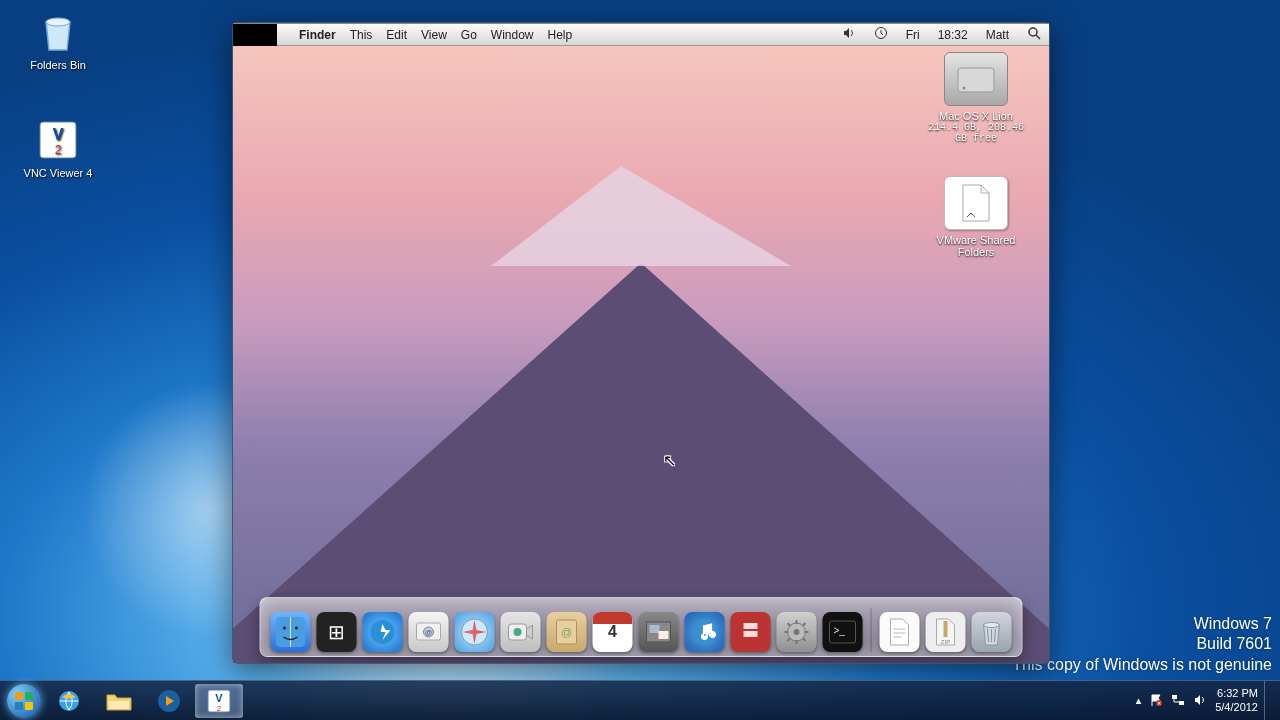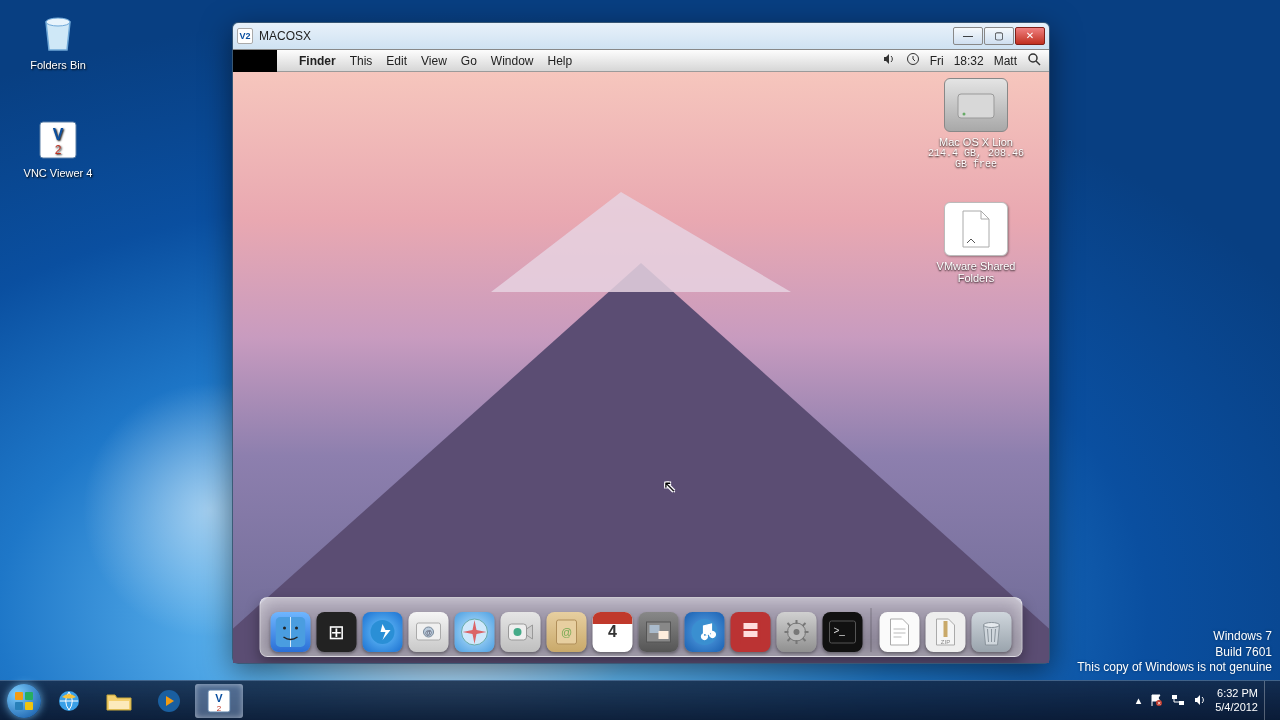--- a/index.html
+++ b/index.html
@@ -47,21 +47,21 @@
 .mac-desktop { flex:1; position:relative; overflow:hidden; background:#000; border-top:1px solid #888;padding-left:44px;}
 .mac-menubar {
   height: 22px; background: linear-gradient(#fdfdfd,#d6d6d6);
   border-bottom:1px solid #9a9a9a;
   display:flex; align-items:center; font-size:12px; color:#222;
   padding: 0 8px; gap: 14px;
   font-family: "Lucida Grande","Helvetica Neue",sans-serif;
 }
 .mac-menubar .app-name { font-weight:bold; }
 .mac-menubar .spacer { flex:1; }
-.mac-menubar .right { display:flex; align-items:center; gap:10px; }
+.mac-menubar .right { display:flex; align-items:center; gap:18px; }
 .mac-menubar span { cursor:default; }
 .mac-menubar .clickable { cursor:pointer; }
 
 
 .mac-wall {
   position:absolute; left:0; right:0; top:22px; bottom:0;
   background: linear-gradient(#f6c6bd 0%, #e9a8b1 25%, #c89bbf 45%, #8d7fae 65%, #6d6a95 100%);
   overflow:hidden;
 }
 .mountain {
@@ -127,21 +127,21 @@
 .start-orb { width:40px; height:40px; display:flex; align-items:center; justify-content:center; cursor:pointer; }
 .start-orb .orb { width:34px; height:34px; border-radius:50%; background:radial-gradient(circle at 30% 30%, #7fd0ff, #0a4fa0); box-shadow:0 0 8px rgba(120,200,255,0.8); display:flex; align-items:center; justify-content:center;}
 .tb-btn { width:48px; height:34px; margin:0 1px; border-radius:3px; display:flex; align-items:center; justify-content:center; cursor:pointer; }
 .tb-btn.active{ background:rgba(180,210,255,0.35); box-shadow:inset 0 0 6px rgba(255,255,255,0.5);}
 .taskbar .spacer{flex:1;}
 .tray{display:flex; align-items:center; gap:8px; padding:0 6px;}
 .tray .clock{ text-align:right; line-height:1.2; }
 .show-desktop{ width:12px; height:40px; border-left:1px solid rgba(255,255,255,0.3); cursor:pointer;}
 
 
-.watermark { position:absolute; right:8px; bottom:44px; text-align:right; color:#fff; font-size:12px; line-height:1.3; text-shadow:0 0 3px rgba(0,0,0,0.4);}
+.watermark { position:absolute; right:8px; bottom:44px; text-align:right; color:#fff; font-size:16px; line-height:1.3; text-shadow:0 0 3px rgba(0,0,0,0.4);}
 </style>
 </head>
 <body>
 
 <div class="win-desktop">
   <div class="win-logo-glow"></div>
 
   <div class="win-icon" style="left:20px; top:8px;">
     <div class="glyph">
       <svg width="44" height="44" viewBox="0 0 44 44">
@@ -163,29 +163,20 @@
     <div>VNC Viewer 4</div>
   </div>
 
   <div class="watermark">
     <div>Windows 7</div>
     <div>Build 7601</div>
     <div>This copy of Windows is not genuine</div>
   </div>
 
   <div class="vnc-window">
-    <div class="vnc-titlebar">
-      <span class="app-icon">V2</span>
-      <span class="title">MACOSX</span>
-      <div class="win-ctl">
-        <button>—</button>
-        <button>▢</button>
-        <button class="close">✕</button>
-      </div>
-    </div>
 
     <div class="mac-desktop">
 
       <div class="mac-menubar">
         <span class="clickable"></span>
         <span class="app-name clickable">Finder</span>
         <span class="clickable">This</span>
         <span class="clickable">Edit</span>
         <span class="clickable">View</span>
         <span class="clickable">Go</span>

